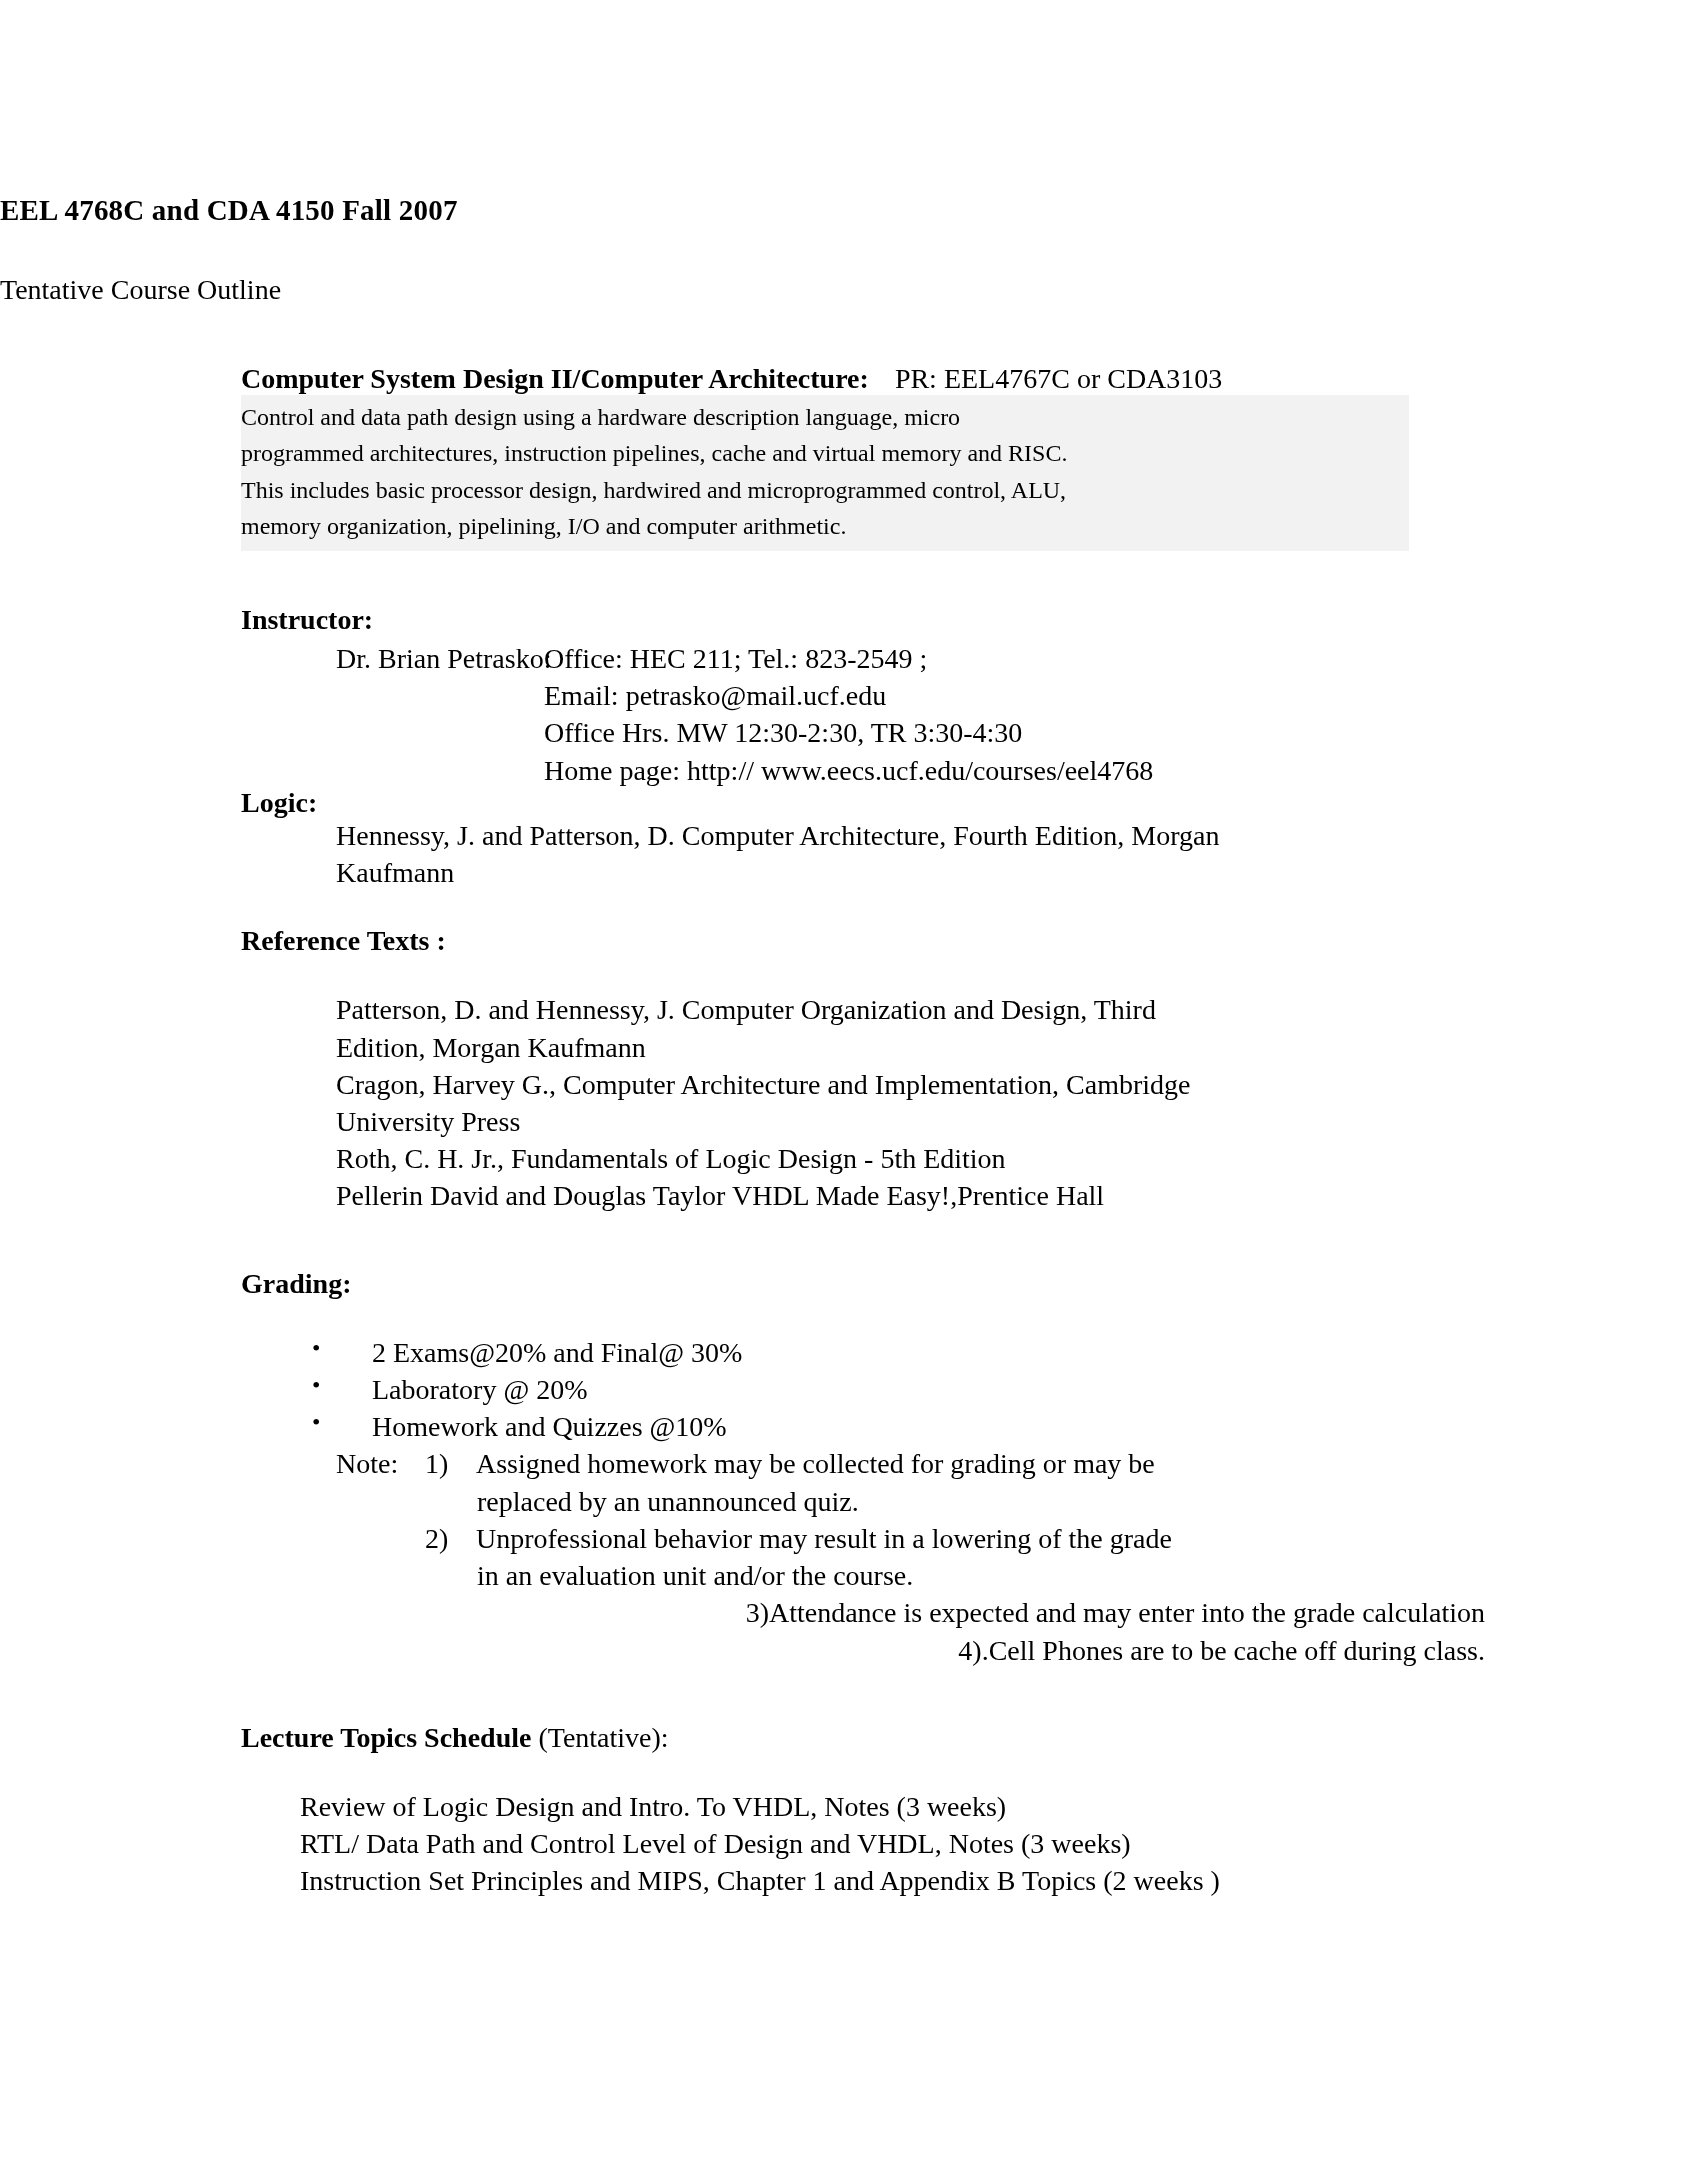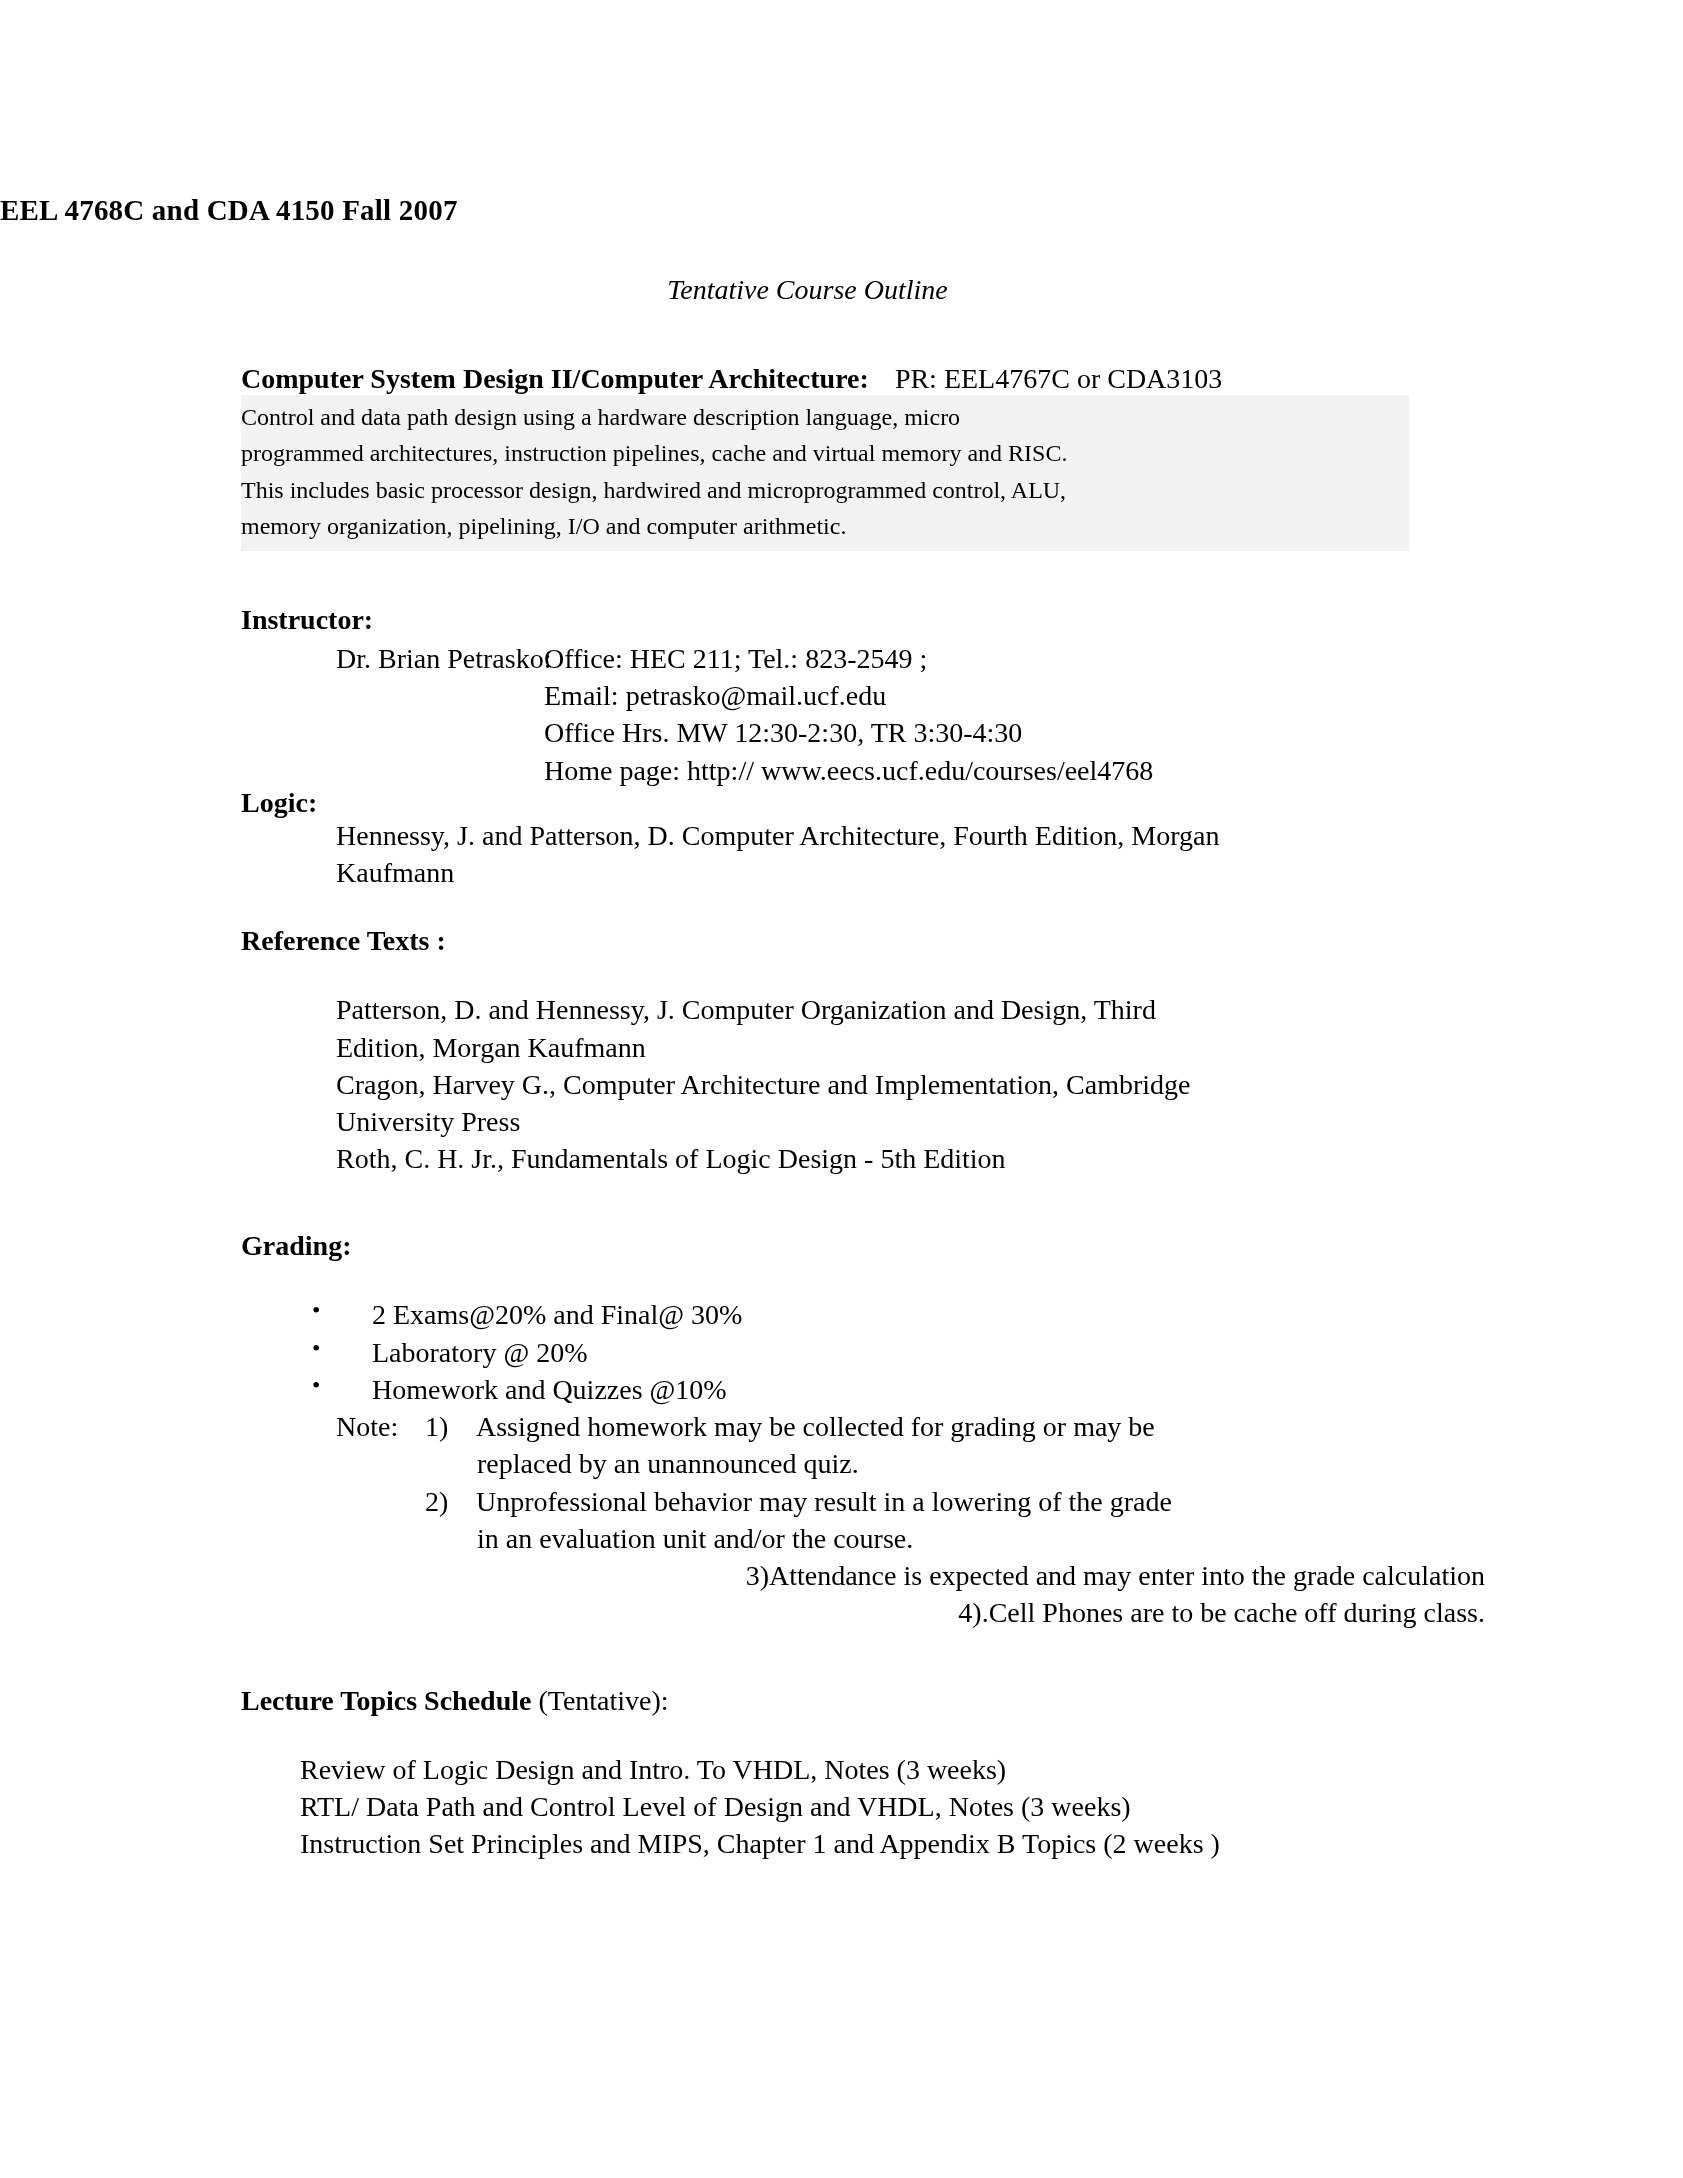--- a/index.html
+++ b/index.html
@@ -31,25 +31,24 @@
     font-weight: bold;
     text-align: left;
     letter-spacing: 0.2px;
     margin: 0;
     padding-top: 194px;
     padding-right: 74px;
   }
   .doc-subtitle {
     font-size: 28px;
     font-weight: normal;
-    text-align: center;
+    text-align: left;
     margin: 0;
     padding-top: 47px;
     padding-right: 68px;
-    font-style: italic;
   }
 
   .body-wrap {
     margin-left: 241px;
     margin-right: 198px;
     font-size: 28px;
     line-height: 1.0;
   }
 
   
@@ -233,20 +232,21 @@
     <div class="gap-md"></div>
 
     <div class="sec-head">Reference Texts :</div>
     <div class="gap-md"></div>
     <div class="indent-block">
       <span class="line">Patterson, D. and Hennessy, J.  Computer Organization and Design, Third</span>
       <span class="line">Edition, Morgan Kaufmann</span>
       <span class="line">Cragon,  Harvey G., Computer Architecture and Implementation,  Cambridge</span>
       <span class="line">University Press</span>
       <span class="line">Roth, C. H. Jr., Fundamentals of Logic Design - 5th Edition</span>
+      <span class="line">Pellerin David and Douglas Taylor VHDL Made Easy!,Prentice Hall</span>
     </div>
 
     <div class="gap-lg"></div>
 
     <div class="sec-head">Grading:</div>
     <div class="gap-md"></div>
 
     <ul class="bullets">
       <li>
         <span class="bullet-dot">•</span><span>2 Exams@20% and  Final@ 30%</span>

